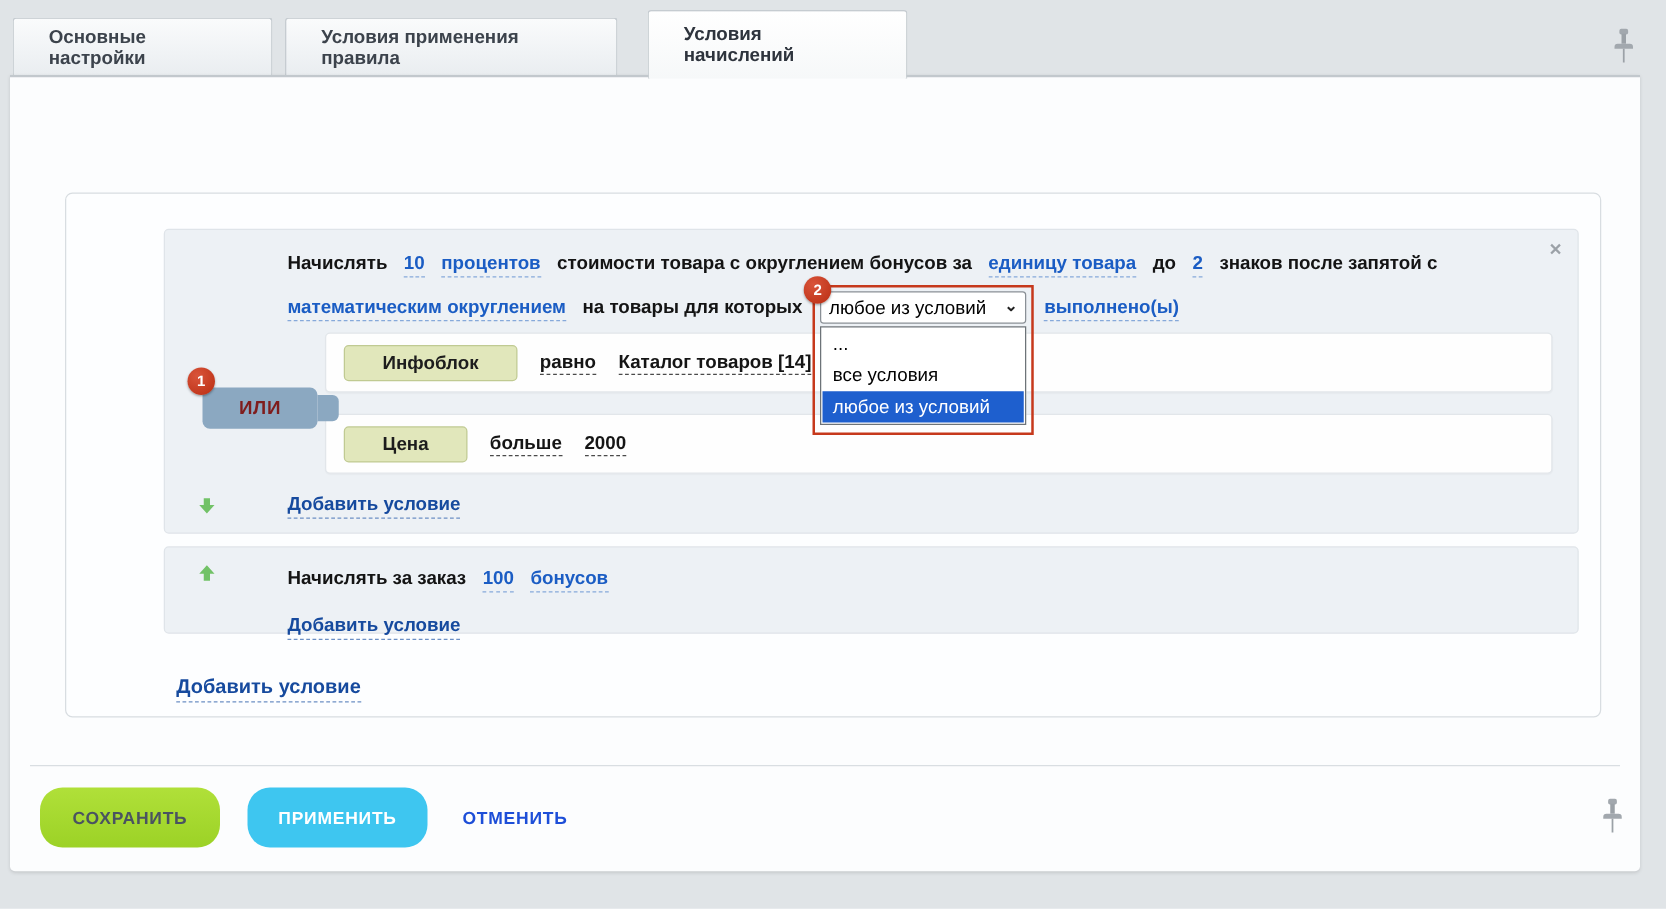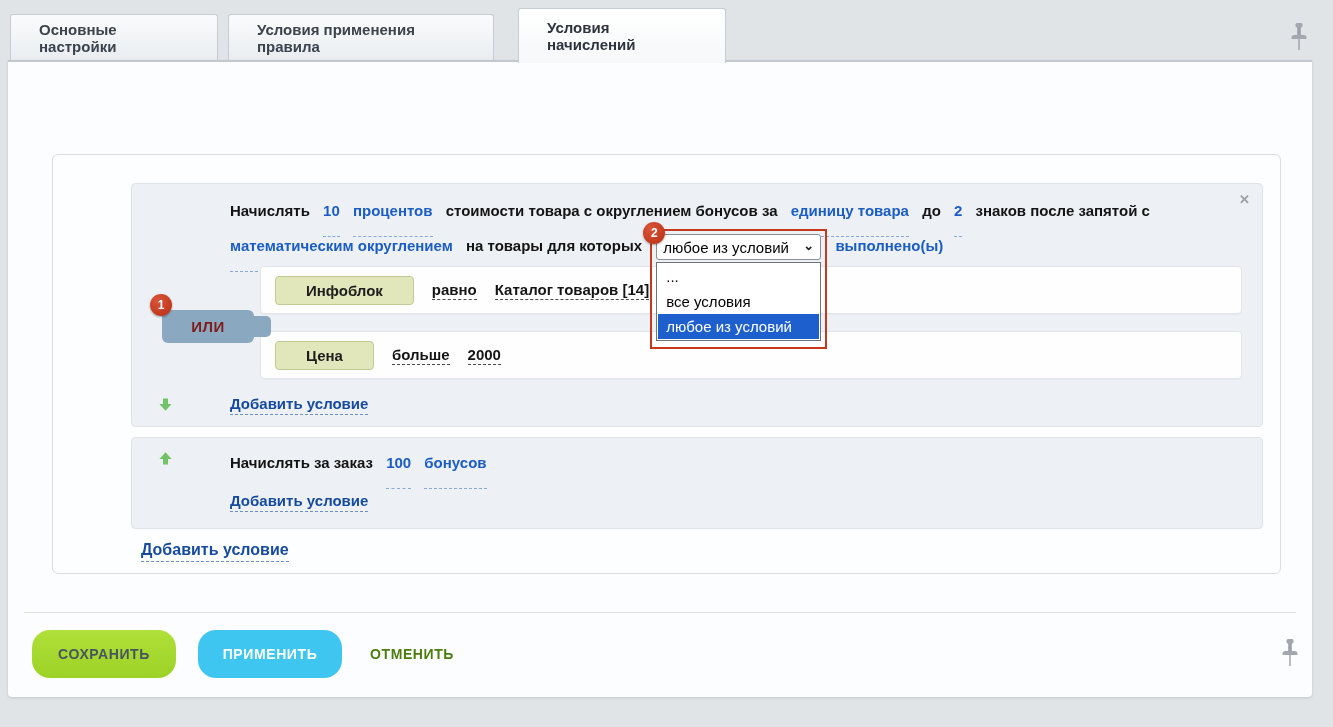--- a/index.html
+++ b/index.html
@@ -42,31 +42,31 @@
   
   .group {
     position:absolute; left:44px; top:92px; width:1229px; height:420px;
     background:#fdfeff; border:1px solid #d8dde1; border-radius:6px;
   }
   .block {
     position:absolute; left:78px; width:1132px;
     background:#edf1f5; border:1px solid #dfe4e9; border-radius:4px;
   }
   #block-products { top:28px;  height:244px; }
-  #block-order    { top:282px; height:92px;  }
+  #block-order    { top:282px; height:70px;  }
 
   
   .sentence {
     position:absolute; left:98px; top:9px; width:1000px;
     font-size:15px; font-weight:bold; color:#141414; line-height:35px;
   }
   .sentence .seg { margin-right:9px; white-space:nowrap; }
   .dashed-link {
     color:#1b5dc4; cursor:pointer;
-    border-bottom:1px dashed #86a9da; padding-bottom:17px;
+    border-bottom:1px dashed #86a9da; padding-bottom:2px;
   }
   .dashed-dark {
     color:#151515; cursor:pointer;
     border-bottom:1px dashed #4a4a4a; padding-bottom:1px;
   }
   .add-link {
     font-size:15px; font-weight:bold; color:#164a9e; cursor:pointer;
     border-bottom:1px dashed #6c8fc4; padding-bottom:2px; display:inline-block;
   }
 
@@ -151,21 +151,21 @@
   
   .divider { position:absolute; left:16px; right:16px; top:550px; border-top:1px solid #d9dee2; }
   .btn {
     position:absolute; top:568px; height:48px; border:none; border-radius:18px;
     font-family:"Liberation Sans",sans-serif; font-size:14px; font-weight:bold;
     letter-spacing:.6px; cursor:pointer;
     display:flex; align-items:center; justify-content:center;
   }
   #btn-save    { left:24px;  width:144px; background:linear-gradient(#b0e039,#9cd226); color:#4a5361; }
   #btn-apply   { left:190px; width:144px; background:#3ec6f0; color:#fff; }
-  #btn-cancel  { left:356px; width:96px;  background:transparent; color:#4d7c0f; }
+  #btn-cancel  { left:356px; width:96px;  background:transparent; color:#1d4ed8; }
   #btn-saveadd { left:1004px; width:250px; background:#e6ecc3; color:#679b33; }
 
   .pin { position:absolute; cursor:pointer; }
   #pin-top    { left:1291px; top:22px;  z-index:5; }
   #pin-bottom { left:1274px; top:576px; }
 </style>
 </head>
 <body>
 
 <div class="tab" id="tab-0">

